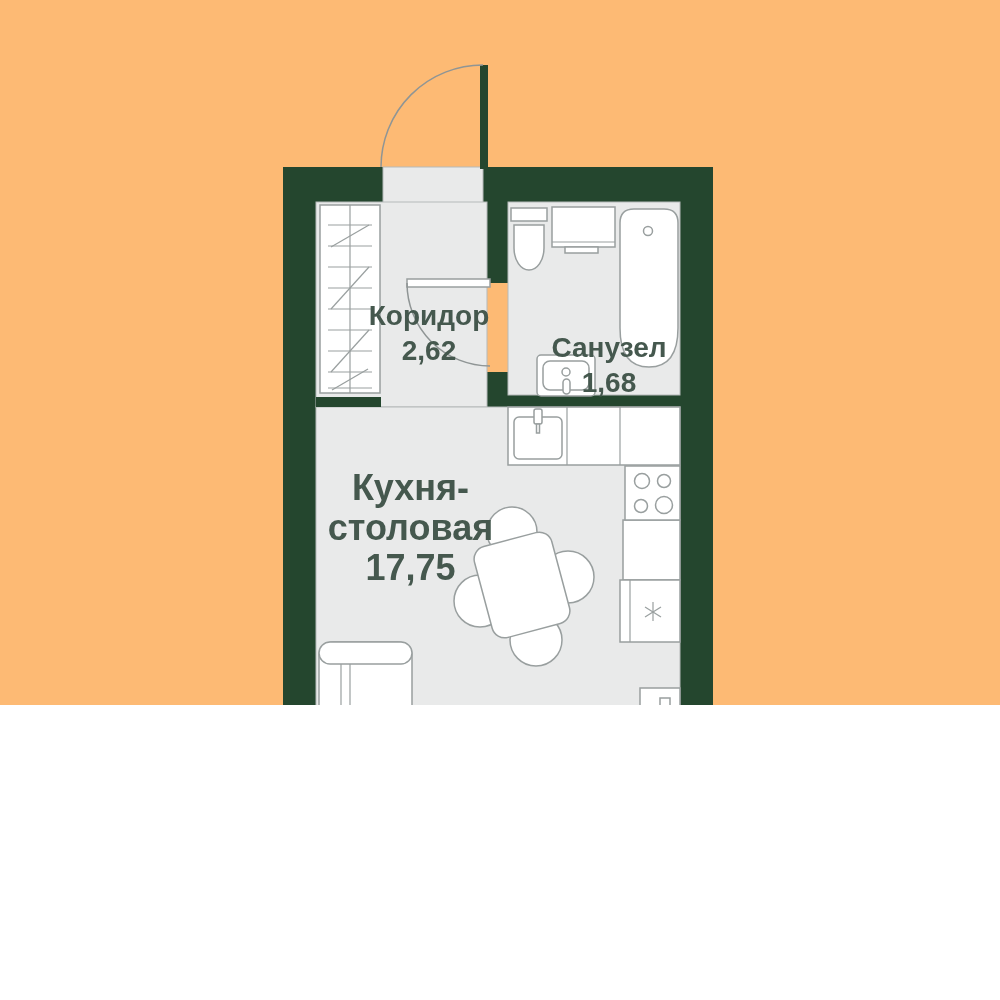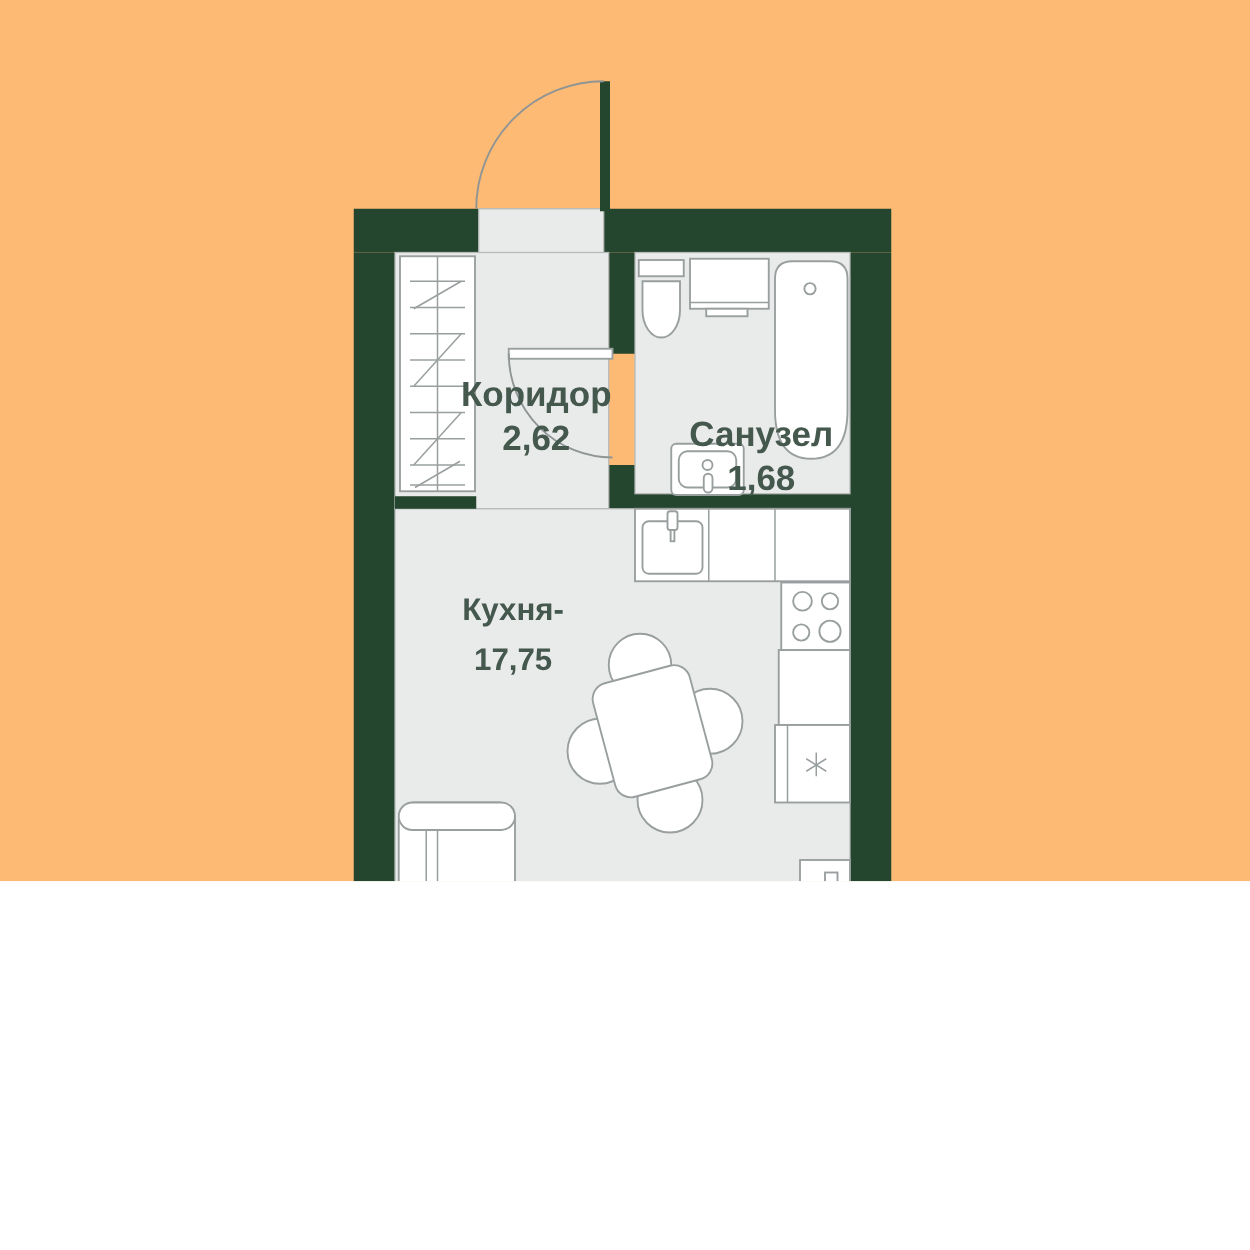--- a/index.html
+++ b/index.html
@@ -2,21 +2,21 @@
 <html><head>
 <meta charset="utf-8">
 <style>
   html,body{margin:0;padding:0;background:#ffffff;}
   body{font-family:"Liberation Sans","DejaVu Sans",sans-serif;}
   .plan-wrap{position:relative;width:1000px;height:705px;background:#fdba74;overflow:hidden;}
   .plan-wrap svg{position:absolute;left:0;top:0;}
   .room-label{position:absolute;text-align:center;color:#45584e;font-weight:700;}
   .room-label .line{display:block;}
   .label-md{font-size:28px;line-height:35px;}
-  .label-lg{font-size:25px;line-height:40px;}
+  .label-lg{font-size:36px;line-height:40px;}
   .wall{fill:#24462e;}
   .floor{fill:#e9eaea;stroke:#b5b9b9;stroke-width:1;}
   .fx{fill:#ffffff;stroke:#999f9f;stroke-width:1.5;}
   .ln{stroke:#999f9f;stroke-width:1.2;fill:none;}
   .arc{stroke:#8f9595;stroke-width:1.5;fill:none;}
 </style>
 </head>
 <body>
 
 <div class="plan-wrap">
@@ -168,16 +168,17 @@
     <span class="line">2,62</span>
   </div>
 
   <div class="room-label label-md" style="left:529px;top:290px;width:160px;margin-top:40px;">
     <span class="line">Санузел</span>
     <span class="line">1,68</span>
   </div>
 
   <div class="room-label label-lg" style="left:318px;top:468px;width:185px;">
     <span class="line">Кухня-</span>
+    <span class="line">столовая</span>
     <span class="line">17,75</span>
   </div>
 
 </div>
 
 </body></html>

